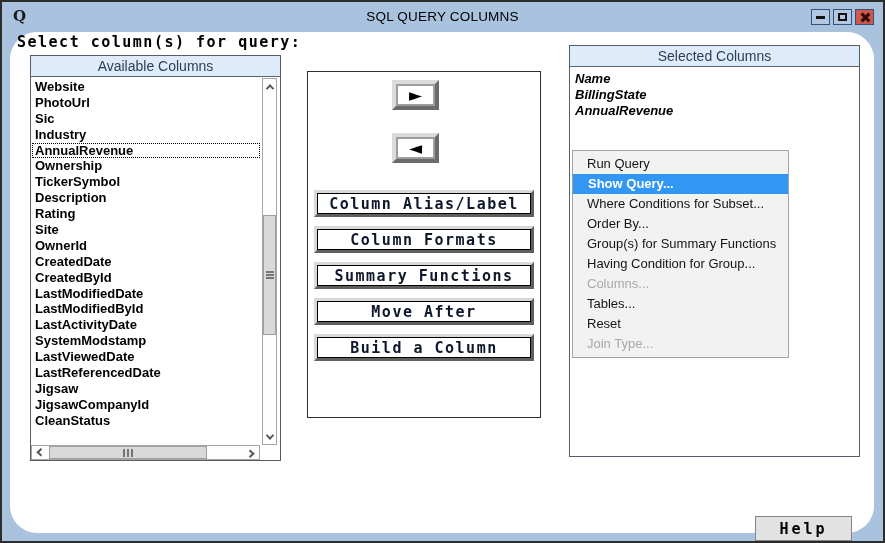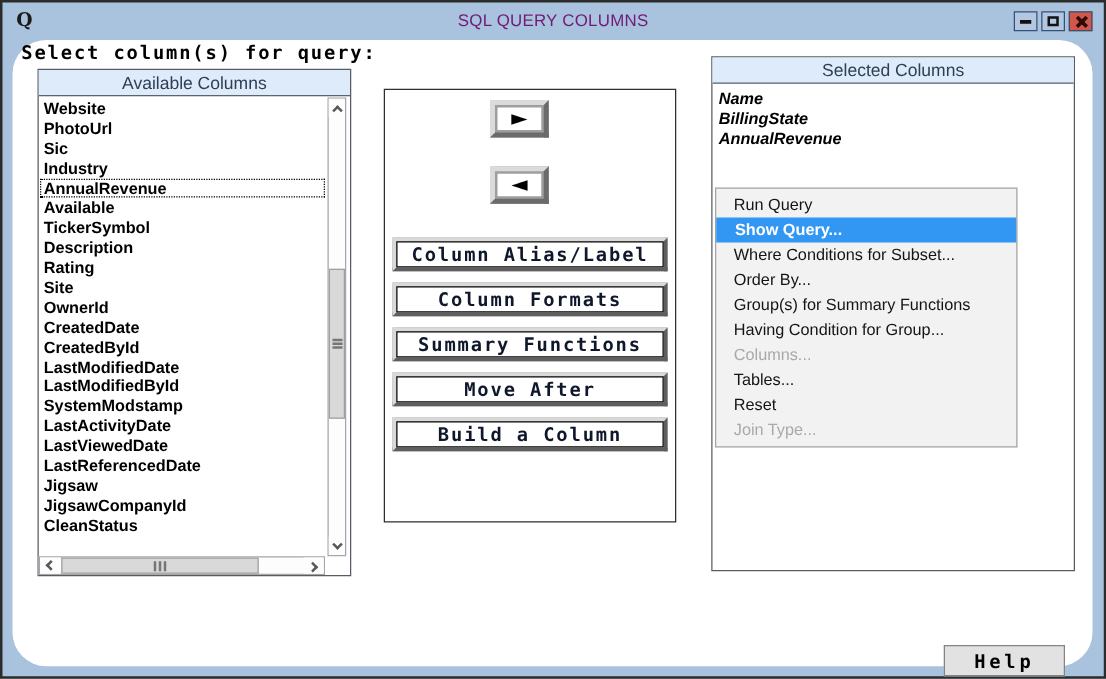--- a/index.html
+++ b/index.html
@@ -5,21 +5,21 @@
   * { margin:0; padding:0; box-sizing:border-box; }
   html,body { width:885px; height:543px; background:#fff; font-family:"Liberation Sans", sans-serif; }
 
   .window { position:absolute; left:0; top:0; width:885px; height:543px;
             background:#a9c2de; border:2px solid #2c2c2c; }
 
   
   .titlebar { position:relative; height:30px; }
   .app-icon { position:absolute; left:11px; top:5px; font:bold 15px "DejaVu Serif", serif; color:#1b1b1b; }
   .title { position:absolute; left:0; right:0; top:7px; text-align:center;
-           font-size:13.5px; color:#701a75; letter-spacing:.2px; }
+           font-size:13.5px; color:#000000; letter-spacing:.2px; }
   .controls { position:absolute; right:9px; top:7px; display:flex; gap:3px; }
   .win-btn { width:19px; height:16px; border:1px solid #33527a; background:#b3c7e0;
              display:flex; align-items:center; justify-content:center; cursor:default; }
   .win-btn.close { background:#d1574b; }
   .glyph-min { width:9px; height:3px; background:#121212; }
   .glyph-max { width:9px; height:8px; border:2px solid #121212; background:transparent; }
   .glyph-close { position:relative; width:10px; height:10px; }
   .glyph-close::before, .glyph-close::after { content:""; position:absolute; left:4px; top:0;
       width:3px; height:11px; background:#2e0b06; }
   .glyph-close::before { transform:rotate(45deg); }
@@ -80,21 +80,21 @@
                 font:17px "DejaVu Sans", sans-serif; color:#000; line-height:1; }
   .transfer-buttons { position:absolute; left:0; right:0; top:118px; }
   .px-button { height:27px; margin:0 6px 9px 6px; border:3px solid;
                border-color:#d9d9d9 #5f5f5f #5f5f5f #d9d9d9; background:#8d8d8d; cursor:default; }
   .px-face { height:100%; border:1px solid #000; background:#fff;
              display:flex; align-items:center; justify-content:center;
              font:bold 15px "DejaVu Sans Mono", monospace; letter-spacing:1.5px; color:#0f172a;
              white-space:nowrap; overflow:hidden; }
 
   
-  .context-menu { position:absolute; left:562px; top:118px; width:242px;
+  .context-menu { position:absolute; left:562px; top:118px; width:217px;
                   background:#f2f2f2; border:1px solid #a3a3a3; padding:3px 0; z-index:5; }
   .menu-item { height:20px; line-height:20px; padding-left:14px; font-size:13px; color:#141414;
                white-space:nowrap; cursor:default; }
   .menu-item.highlighted { background:#3296f3; color:#fff; font-weight:bold;padding-left:15px; }
   .menu-item.disabled { color:#a9a9a9; }
 
   
   .help-button { position:absolute; left:745px; top:445px; width:97px; height:25px;
                  background:#e2e2e2; border:1px solid #848484;
                  display:flex; align-items:center; justify-content:center;
@@ -124,32 +124,32 @@
     <div class="prompt">Select column(s) for query:</div>
 
     <div class="groupbox available">
       <div class="group-header">Available Columns</div>
       <div class="list">
           <div class="list-item">Website</div>
           <div class="list-item">PhotoUrl</div>
           <div class="list-item">Sic</div>
           <div class="list-item">Industry</div>
           <div class="list-item focused">AnnualRevenue</div>
-          <div class="list-item">Available</div>
+          <div class="list-item">Ownership</div>
           <div class="list-item">TickerSymbol</div>
           <div class="list-item">Description</div>
           <div class="list-item">Rating</div>
           <div class="list-item">Site</div>
           <div class="list-item">OwnerId</div>
           <div class="list-item">CreatedDate</div>
           <div class="list-item">CreatedById</div>
           <div class="list-item">LastModifiedDate</div>
           <div class="list-item">LastModifiedById</div>
+          <div class="list-item">LastActivityDate</div>
           <div class="list-item">SystemModstamp</div>
-          <div class="list-item">LastActivityDate</div>
           <div class="list-item">LastViewedDate</div>
           <div class="list-item">LastReferencedDate</div>
           <div class="list-item">Jigsaw</div>
           <div class="list-item">JigsawCompanyId</div>
           <div class="list-item">CleanStatus</div>
         </div>
       <div class="vscroll">
         <div class="scroll-arrow up">
             <i class="chev up"></i>
           </div>

